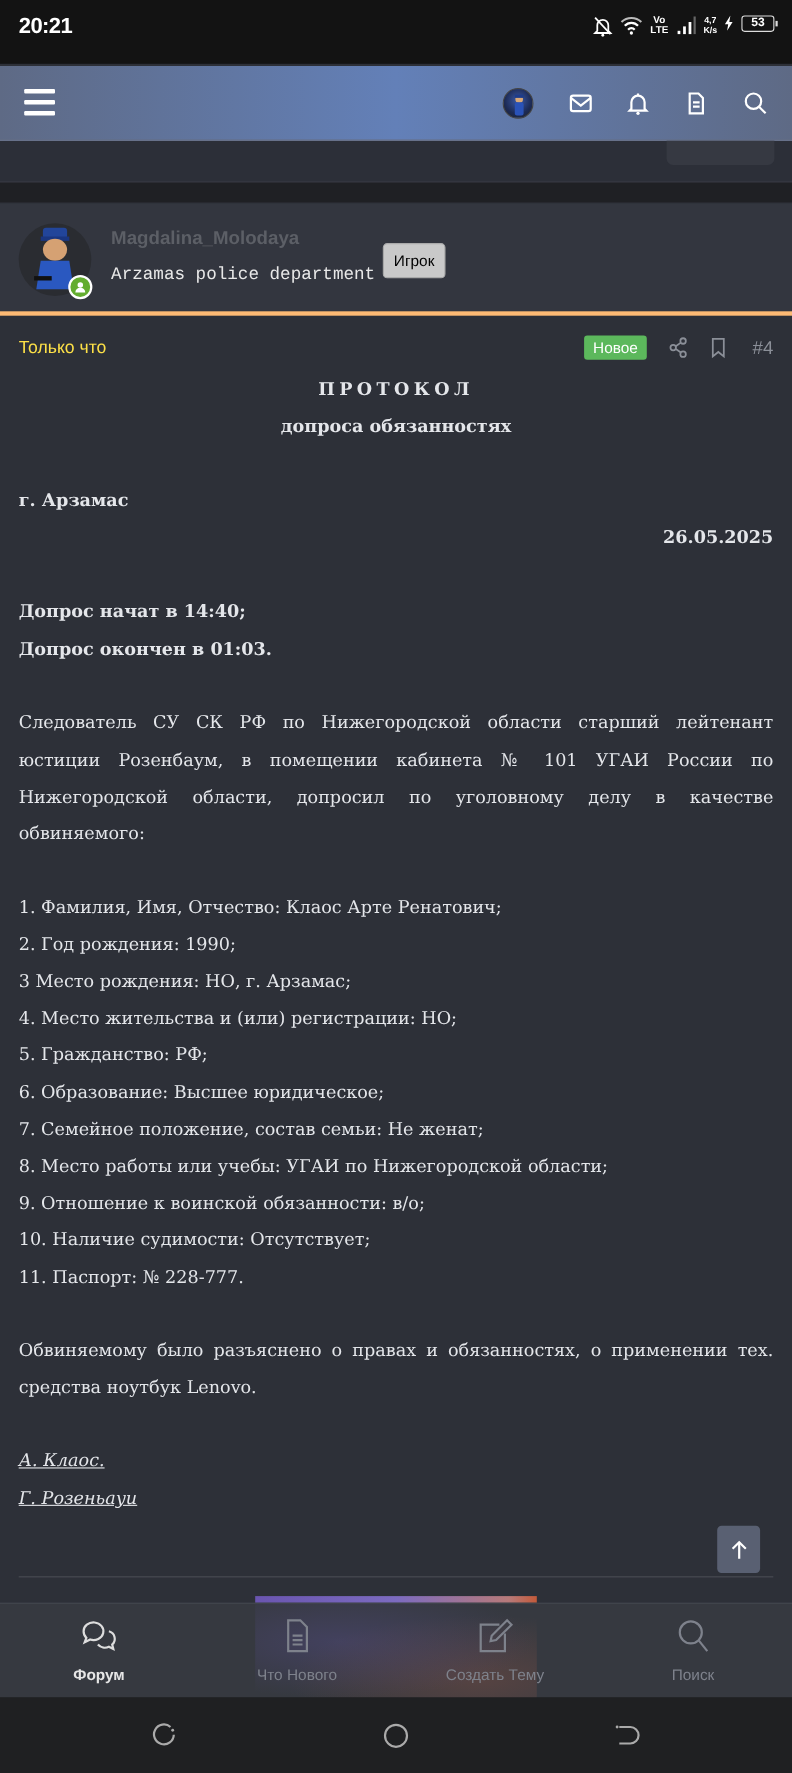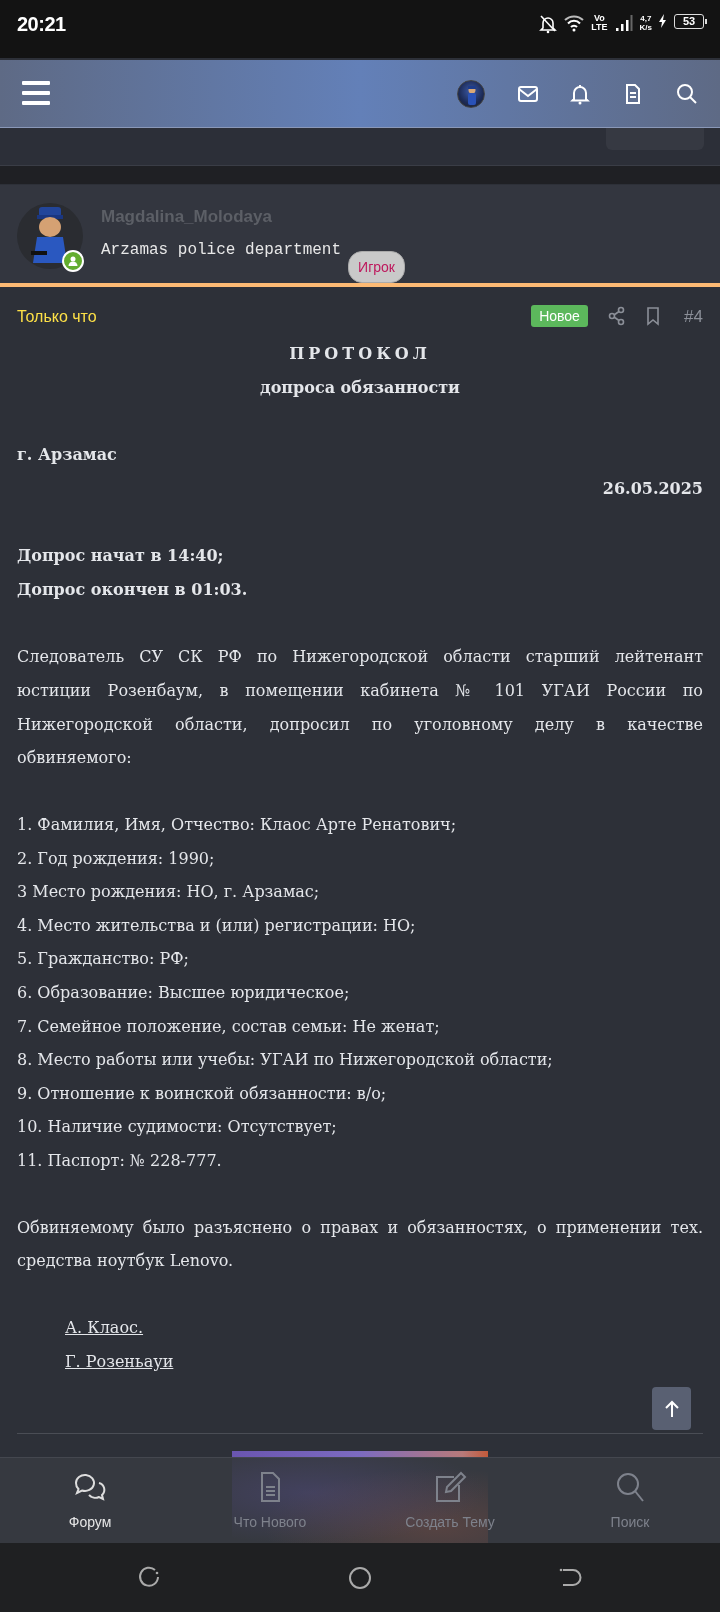--- a/index.html
+++ b/index.html
@@ -28,49 +28,49 @@
   .hdr-avatar { position: absolute; left: 457px; top: 20px; width: 28px; height: 28px; border-radius: 50%; background: radial-gradient(circle at 50% 40%, #3b5aa8 0%, #1c2a55 60%, #222 100%); border: 1px solid #444; }
   .hdr-icon { position: absolute; top: 22px; width: 24px; height: 24px; cursor: pointer; }
 
   
   .post { position: absolute; top: 185px; left: 0; width: 720px; height: 1276px; background: #2d3038; }
   .user-block { position: absolute; top: 0; left: 0; width: 720px; height: 102px; background: #33363f; border-bottom: 4px solid #fdba74; }
   .avatar { position: absolute; left: 17px; top: 18px; width: 66px; height: 66px; border-radius: 50%; background: #2a2c31; overflow: hidden; }
   .online { position: absolute; left: 62px; top: 65px; width: 22px; height: 22px; border-radius: 50%; background: #63ad2f; border: 2px solid #fff; display: flex; align-items: center; justify-content: center; }
   .username { position: absolute; left: 101px; top: 22px; font-size: 17px; font-weight: bold; color: #5c5f66; }
   .usertitle { position: absolute; left: 101px; top: 56px; font-family: "Liberation Mono", monospace; font-size: 16px; color: #e8e8e8; }
-  .badge-player { position: absolute; left: 348px; top: 66px; width: 57px; height: 32px; background: #c9c9c9; border: 1px solid #aaa; border-radius: 14px; color: #be185d; font-size: 14px; text-align: center; line-height: 30px; }
+  .badge-player { position: absolute; left: 348px; top: 36px; width: 57px; height: 32px; background: #c9c9c9; border: 1px solid #aaa; border-radius: 4px; color: #000000; font-size: 14px; text-align: center; line-height: 30px; }
 
   .meta-row { position: absolute; top: 118px; left: 17px; right: 17px; height: 28px; }
   .meta-time { position: absolute; left: 0; top: 5px; color: #fde047; font-size: 16px; }
   .badge-new { position: absolute; right: 115px; top: 2px; width: 57px; height: 22px; background: #5cb85c; color: #fff; font-size: 14px; border-radius: 3px; text-align: center; line-height: 22px; }
   .meta-icon { position: absolute; top: 3px; width: 20px; height: 20px; cursor: pointer; }
   .post-num { position: absolute; right: 0; top: 4px; color: #8b8f98; font-size: 17px; }
 
   .body { position: absolute; top: 150px; left: 17px; width: 686px; font-family: "DejaVu Serif", serif; color: #e4e6ea; }
   .body .line { position: absolute; left: 0; width: 686px; font-size: 16px; line-height: 20px; white-space: nowrap; }
   .center { text-align: center; }
   .right { text-align: right; }
   .bold { font-weight: bold; }
   .spaced { letter-spacing: 4px; }
   .justify { text-align: justify; text-align-last: justify; word-spacing: 4px; }
-  .sig { text-decoration: underline; margin-left: 48px; }
+  .sig { font-style: italic; text-decoration: underline; }
   .divider { position: absolute; left: 17px; top: 1248px; width: 686px; height: 1px; background: #4a4d55; }
 
   .scroll-top { position: absolute; left: 652px; top: 1387px; width: 39px; height: 43px; background: #596072; border-radius: 4px; display: flex; align-items: center; justify-content: center; cursor: pointer; }
 
   .ad-strip { position: absolute; left: 232px; top: 1451px; width: 256px; height: 10px; background: linear-gradient(90deg, #6a55b0, #7c6bc0 50%, #b77a7a 90%, #c35a3a); }
 
   
   .bottomnav { position: absolute; top: 1457px; left: 0; width: 720px; height: 86px; background: #363940; border-top: 1px solid #44474f; }
   .bottomnav .ad-glow { position: absolute; left: 232px; top: 0; width: 256px; height: 86px; background: radial-gradient(ellipse at 30% 40%, rgba(90,80,150,0.35), transparent 70%), radial-gradient(ellipse at 80% 80%, rgba(160,90,70,0.3), transparent 60%); }
   .nav-item { position: absolute; top: 0; width: 180px; height: 86px; text-align: center; cursor: pointer; }
   .nav-item svg { position: absolute; left: 72px; top: 13px; }
   .nav-item .lbl { position: absolute; left: 0; width: 180px; top: 56px; font-size: 14px; color: #7e828c; }
-  .nav-item.active .lbl { color: #e6e6e6; font-weight: normal; text-align: center; }
+  .nav-item.active .lbl { color: #e6e6e6; font-weight: bold; text-align: center; }
 
   
   .sysnav { position: absolute; top: 1543px; left: 0; width: 720px; height: 69px; background: #1f2022; }
   .sys-btn { position: absolute; top: 22px; width: 26px; height: 26px; cursor: pointer; }
 </style>
 </head>
 <body>
 
 <div class="statusbar">
   <div class="time">20:21</div>
@@ -178,21 +178,21 @@
         <line x1="7" y1="11" x2="12" y2="14.5" stroke="#8b8f98" stroke-width="1.6"></line>
       </svg>
     <svg class="meta-icon" style="right:40px" viewBox="0 0 20 20">
         <path d="M5 2h10v16l-5-4-5 4z" fill="none" stroke="#8b8f98" stroke-width="1.6"></path>
       </svg>
     <div class="post-num">#4</div>
   </div>
 
   <div class="body">
     <div class="line center bold spaced" style="top:9px">ПРОТОКОЛ</div>
-    <div class="line center bold" style="top:43px">допроса обязанности</div>
+    <div class="line center bold" style="top:43px">допроса обязанностях</div>
     <div class="line bold" style="top:110px">г. Арзамас</div>
     <div class="line right bold" style="top:144px">26.05.2025</div>
     <div class="line bold" style="top:211px">Допрос начат в 14:40;</div>
     <div class="line bold" style="top:245px">Допрос окончен в 01:03.</div>
 
     <div class="line justify" style="top:312px">Следователь СУ СК РФ по Нижегородской области старший лейтенант</div>
     <div class="line justify" style="top:346px">юстиции Розенбаум, в помещении кабинета №  101 УГАИ России по</div>
     <div class="line justify" style="top:380px">Нижегородской области, допросил по уголовному делу в качестве</div>
     <div class="line" style="top:413px">обвиняемого:</div>
 

